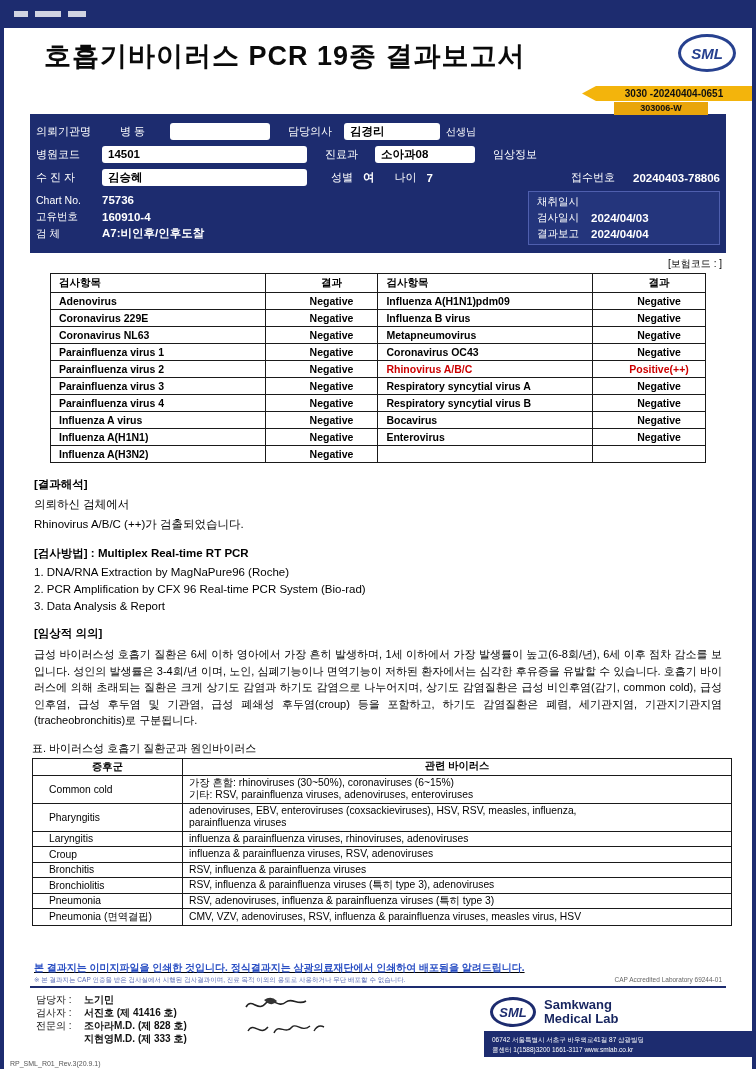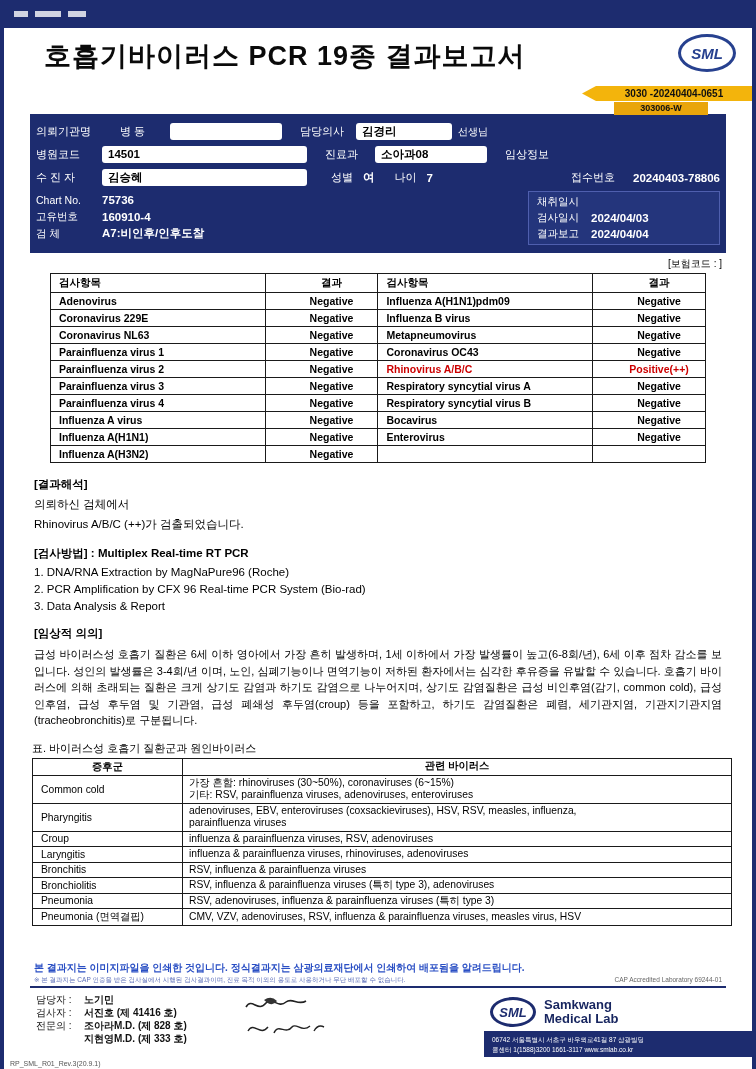--- a/index.html
+++ b/index.html
@@ -28,21 +28,21 @@
                   font-size:9px; font-weight:bold; text-align:center; color:#111; }
 
   
   .patient-panel { margin:30px 26px 0; background:#1d2c6f; padding:8px 6px 8px; color:#fff; }
   .p-row { display:flex; align-items:center; height:19px; margin-bottom:4px; }
   .p-label { font-size:11px; color:#fff; flex-shrink:0; }
   .p-suffix { font-size:10px; color:#fff; margin-left:6px; }
   .p-box { background:#fff; border-radius:3px; height:17px; line-height:17px; padding:0 6px;
            font-weight:bold; color:#000; font-size:11.5px; flex-shrink:0; overflow:hidden; }
   .p-val { color:#fff; font-weight:bold; font-size:11.5px; }
-  .w66{width:66px} .w205{width:205px} .w50{width:50px} .w112{width:112px} .w56{width:56px} .w96{width:96px}
+  .w66{width:66px} .w205{width:205px} .w50{width:50px} .w112{width:100px} .w56{width:56px} .w96{width:96px}
   .ml18{margin-left:18px} .ml24{margin-left:24px} .ml20{margin-left:20px} .ml10{margin-left:10px} .ml6{margin-left:6px}
   .flex-sp { flex:1; }
   .p-bottom { display:flex; justify-content:space-between; margin-top:2px; }
   .p-left .p-mini { height:17px; display:flex; align-items:center; }
   .p-minilabel { width:66px; font-size:10.5px; color:#fff; }
   .p-right { width:192px; background:#24357c; border:1px solid #4f5fae; padding:2px 8px; }
   .p-right .p-mini { height:16px; display:flex; align-items:center; }
   .p-minilabel2 { width:54px; font-size:10.5px; color:#fff; }
 
   .insurance { text-align:right; margin:4px 30px 0; font-size:10px; color:#000; }
@@ -61,25 +61,25 @@
   .h { font-size:11.5px; font-weight:bold; }
   .line { font-size:11.5px; margin-top:5px; }
   .para { font-size:11px; line-height:16.5px; margin-top:5px; text-align:justify; }
 
   
   .disease-wrap { margin:12px 28px 0; }
   .disease-title { font-size:11px; margin-bottom:2px; }
   table.disease { width:700px; border-collapse:collapse; }
   .disease th, .disease td { border:1px solid #1a1a1a; font-size:10.3px; }
   .disease th { height:15px; font-weight:bold; text-align:center; background:#fff; }
-  .d-syn { width:150px; padding:1px 8px; vertical-align:middle; }
+  .d-syn { width:150px; padding:1px 16px; vertical-align:middle; }
   .d-vir { padding:1px 6px; line-height:12.5px; }
 
   
-  .bottom { position:absolute; left:0; right:0; bottom:0; height:112px; background:#fff; }
+  .bottom { position:absolute; left:0; right:0; bottom:0; height:112px; background:#fff;text-decoration:underline; }
   .notice { margin-left:30px; padding-top:4px; font-size:10px; font-weight:bold; color:#2a4fc4; }
   .fineline { position:absolute; top:19px; left:30px; right:30px; display:flex; justify-content:space-between; }
   .fp { font-size:6.5px; color:#5a6db8; }
   .cap { font-size:6.5px; color:#666; }
   .rule { position:absolute; top:29px; left:26px; right:26px; height:2px; background:#1d2c6f; }
   .staff { position:absolute; top:36px; left:32px; font-size:10px; color:#111; }
   .staff-row { display:flex; height:13px; line-height:13px; }
   .staff-role { width:48px; }
   .staff-name { font-weight:bold; }
   .signs { position:absolute; top:36px; left:236px; }
@@ -285,26 +285,26 @@
           </td>
         </tr>
         <tr>
           <td class="d-syn">Pharyngitis</td>
           <td class="d-vir">
             <div>adenoviruses, EBV, enteroviruses (coxsackieviruses), HSV, RSV, measles, influenza,</div>
             <div>parainfluenza viruses</div>
           </td>
         </tr>
         <tr>
+            <td class="d-syn">Laryngitis</td>
+            <td class="d-vir">influenza &amp; parainfluenza viruses, rhinoviruses, adenoviruses</td>
+          </tr>
+        <tr>
             <td class="d-syn">Croup</td>
             <td class="d-vir">influenza &amp; parainfluenza viruses, RSV, adenoviruses</td>
-          </tr>
-        <tr>
-            <td class="d-syn">Laryngitis</td>
-            <td class="d-vir">influenza &amp; parainfluenza viruses, rhinoviruses, adenoviruses</td>
           </tr>
         <tr>
             <td class="d-syn">Bronchitis</td>
             <td class="d-vir">RSV, influenza &amp; parainfluenza viruses</td>
           </tr>
         <tr>
             <td class="d-syn">Bronchiolitis</td>
             <td class="d-vir">RSV, influenza &amp; parainfluenza viruses (특히 type 3), adenoviruses</td>
           </tr>
         <tr>

